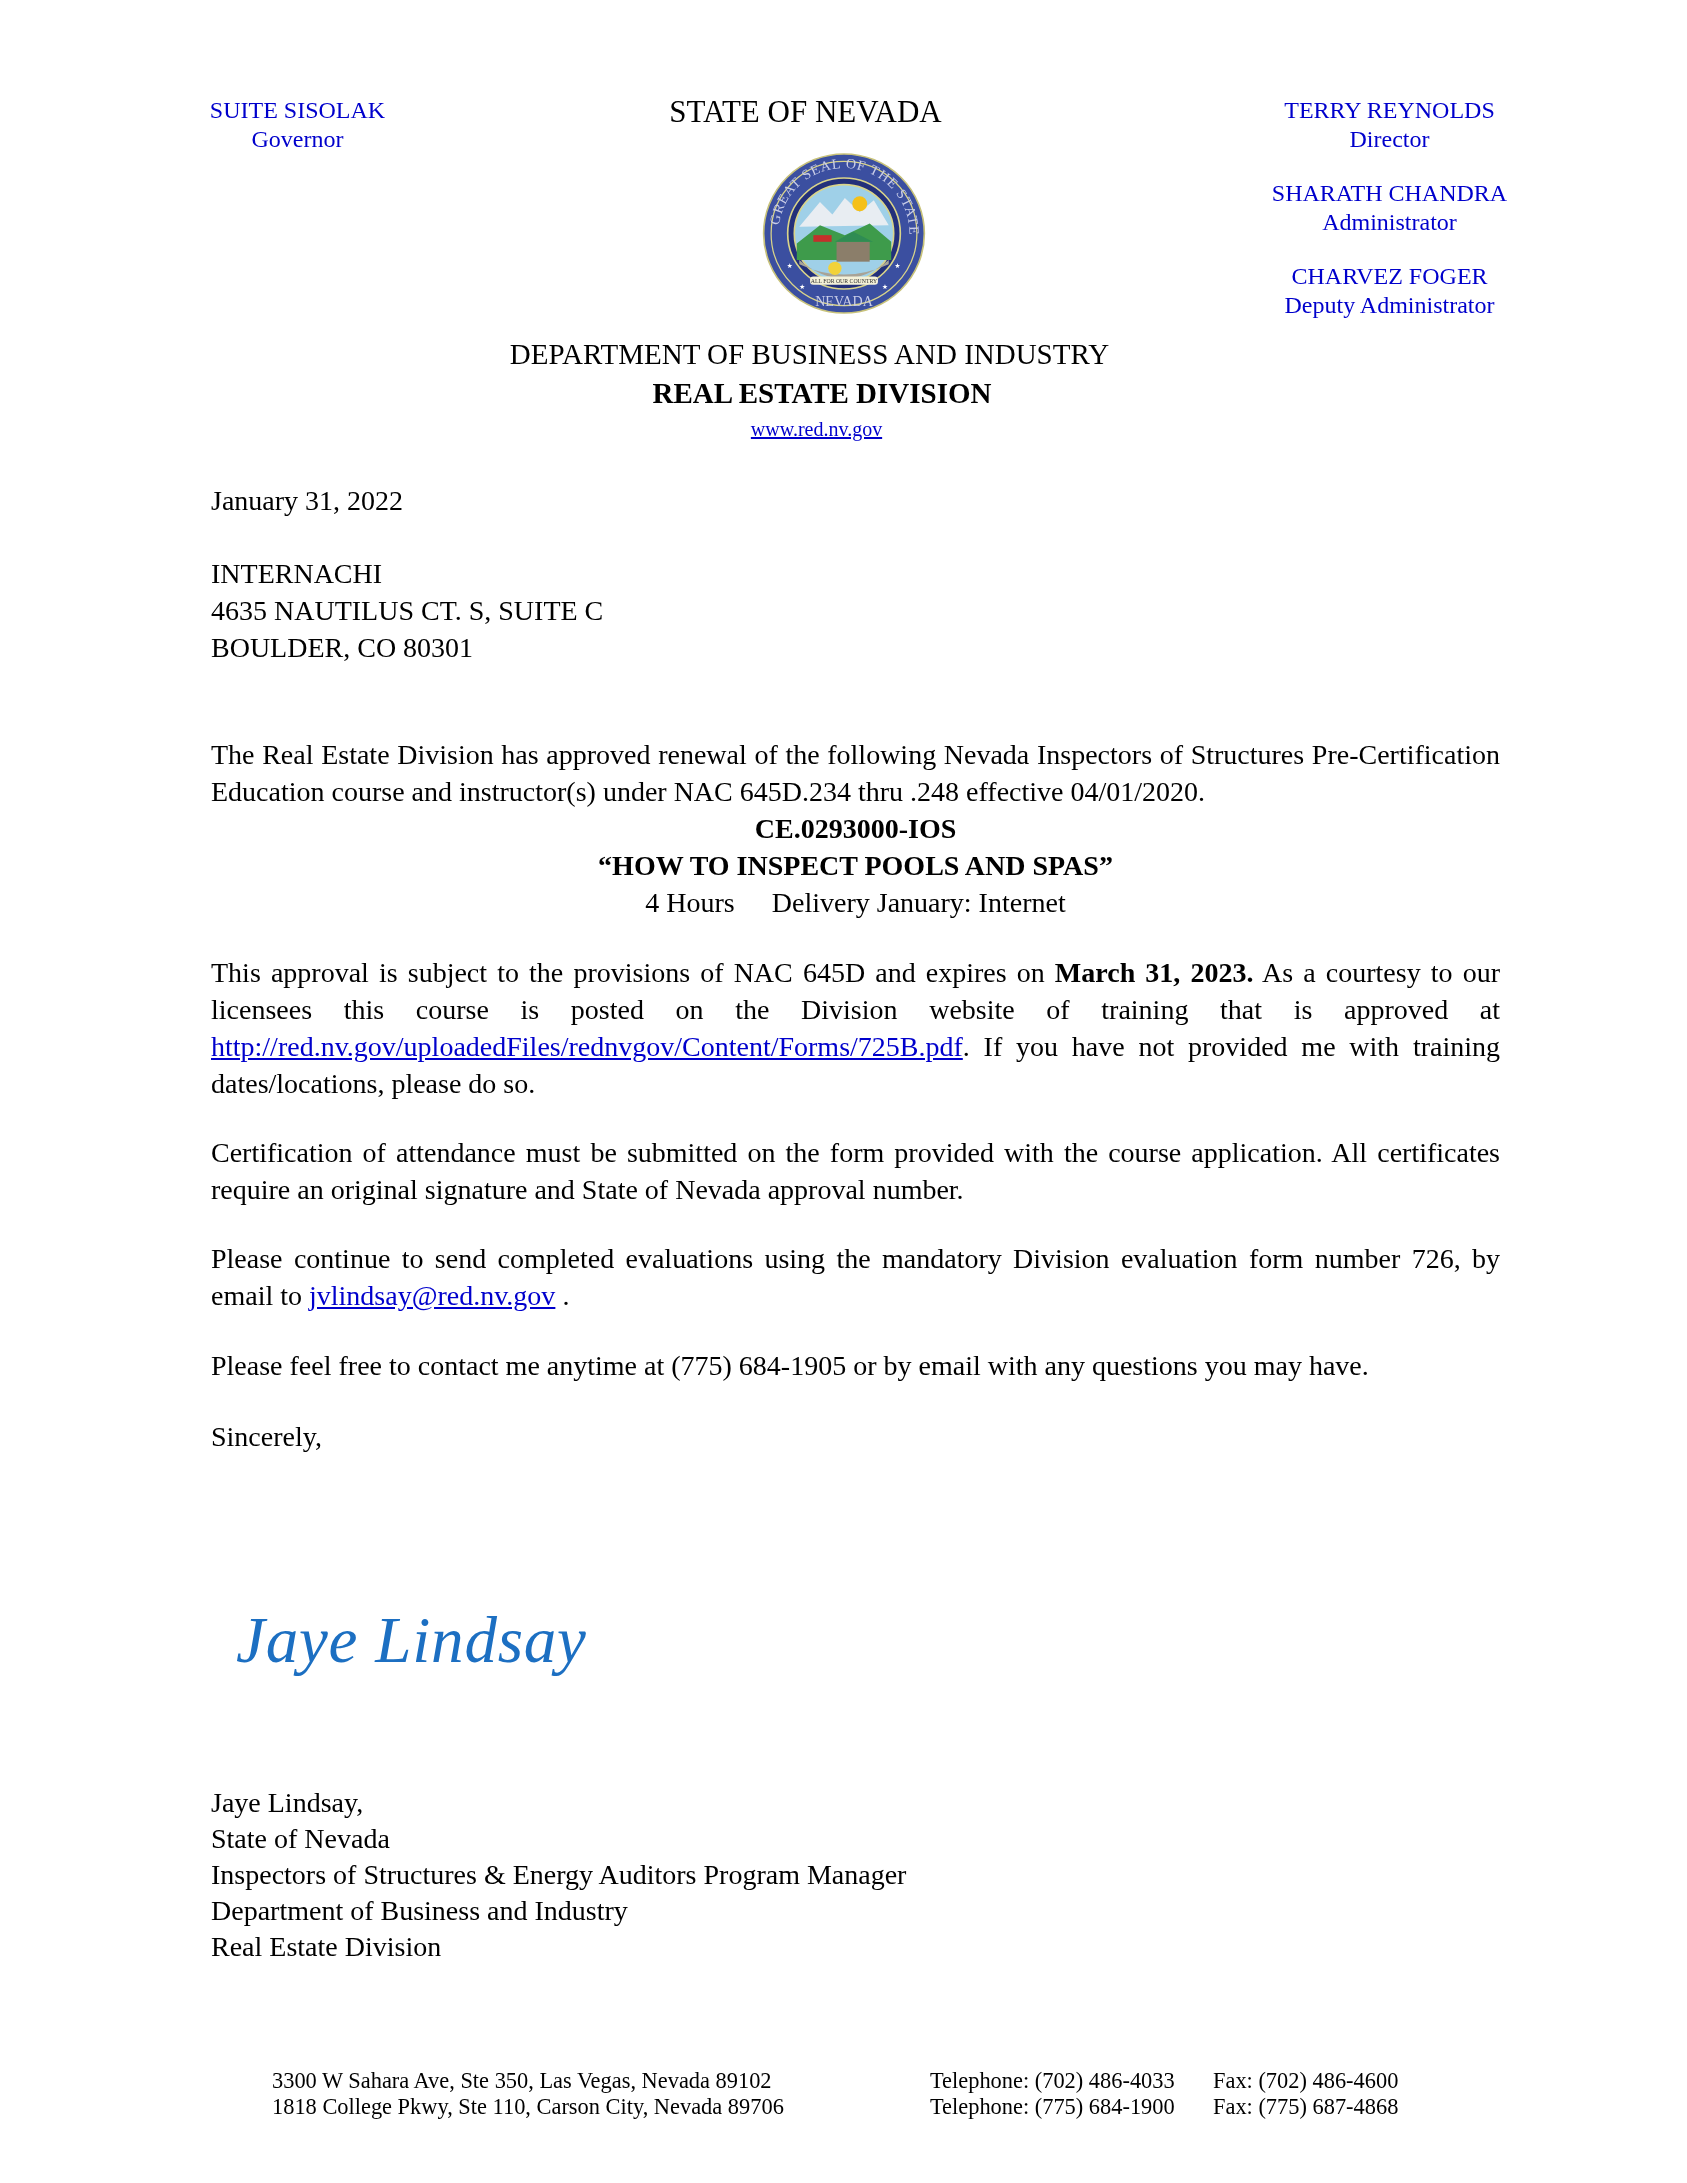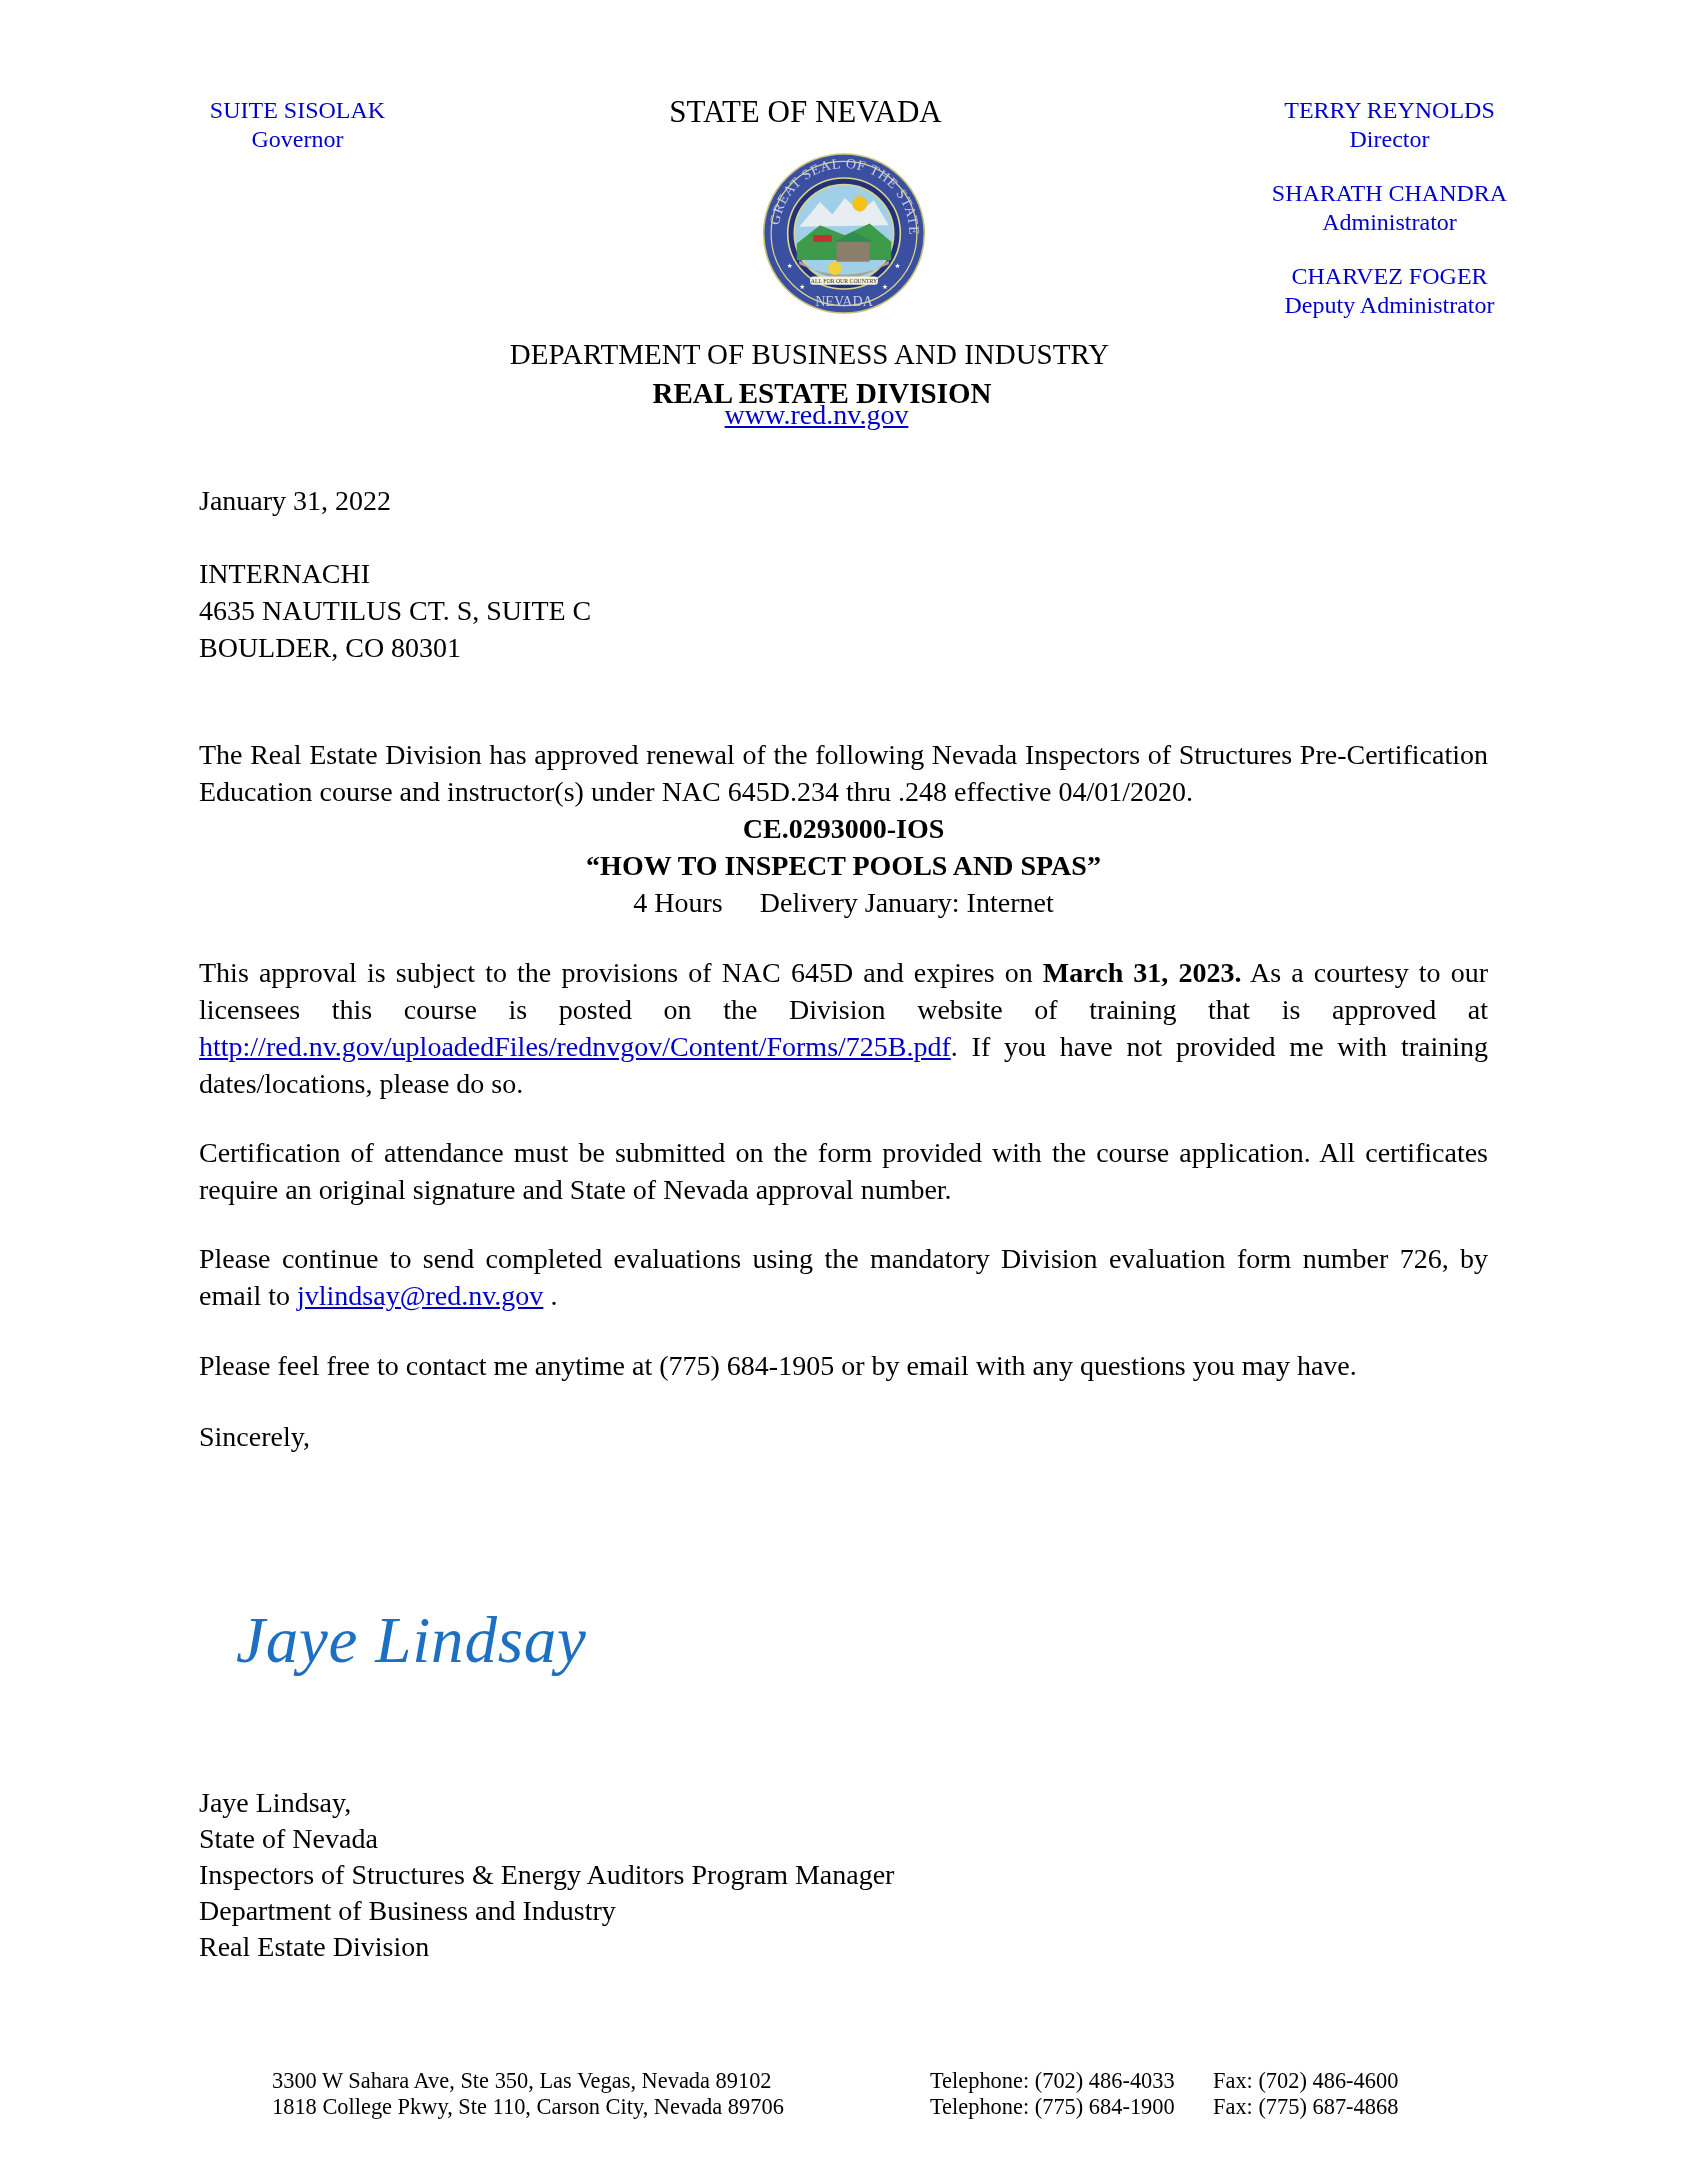--- a/index.html
+++ b/index.html
@@ -5,21 +5,21 @@
   html, body { margin:0; padding:0; background:#ffffff; }
   body { width:1687px; height:2183px; position:relative; overflow:hidden;
          font-family:"Liberation Serif", serif; color:#000; }
   .abs { position:absolute; }
   .hdr-col { position:absolute; text-align:center; color:#0000cc; font-size:24px; line-height:29px; }
   .hdr-col .name { display:block; }
   .hdr-col .title { display:block; }
   .hdr-col .grp { display:block; margin-bottom:25px; }
   .center { position:absolute; left:0; width:1687px; text-align:center; }
   .link { color:#0000cc; text-decoration:underline; }
-  .body-text { position:absolute; left:199px; width:1289px; font-size:28px; line-height:37px; }
+  .body-text { position:absolute; left:211px; width:1289px; font-size:28px; line-height:37px; }
   .para { text-align:justify; margin:0; }
   .line { display:block; }
   .bold { font-weight:bold; }
   .sig { position:absolute; left:188px; top:1603px; font-family:"Liberation Serif", serif;
          font-style:italic; font-size:65px; color:#1c6fc2; letter-spacing:0.8px;margin-left:48px; }
   .footer { position:absolute; top:2068px; font-size:22.4px; line-height:26px; }
 </style>
 </head>
 <body>
 
@@ -75,21 +75,21 @@
     <span class="title">Administrator</span>
   </span>
   <span class="grp">
     <span class="name">CHARVEZ FOGER</span>
     <span class="title">Deputy Administrator</span>
   </span>
 </div>
 
 <div class="center" style="top:336px; font-size:29px; line-height:37px; width:1619px;">DEPARTMENT OF BUSINESS AND INDUSTRY</div>
 <div class="center bold" style="top:375px; font-size:29px; line-height:37px; width:1644px;">REAL ESTATE DIVISION</div>
-<div class="center" style="top:400px; font-size:28px; line-height:30px; width:1633px;">
+<div class="center" style="top:414px; font-size:20px; line-height:30px; width:1633px;">
   <span class="link">www.red.nv.gov</span>
 </div>
 
 <div class="body-text" style="top:482px;">
   <span class="line">January 31, 2022</span>
   <div style="height:36px"></div>
   <div>
     <span class="line">INTERNACHI</span>
     <span class="line">4635 NAUTILUS CT. S, SUITE C</span>
     <span class="line">BOULDER, CO  80301</span>

